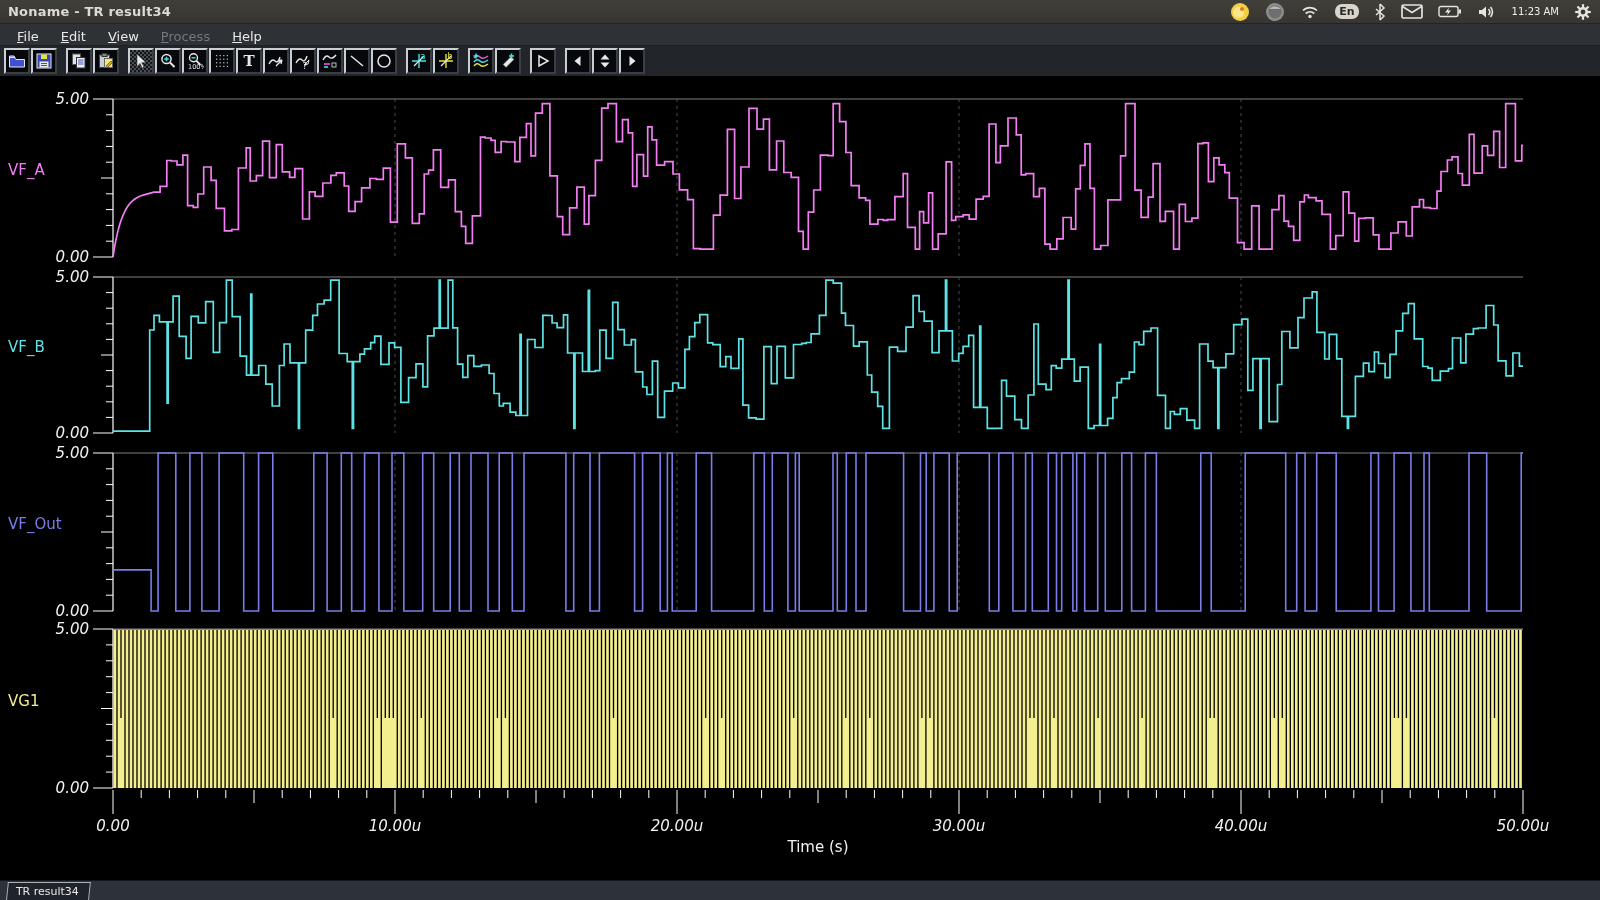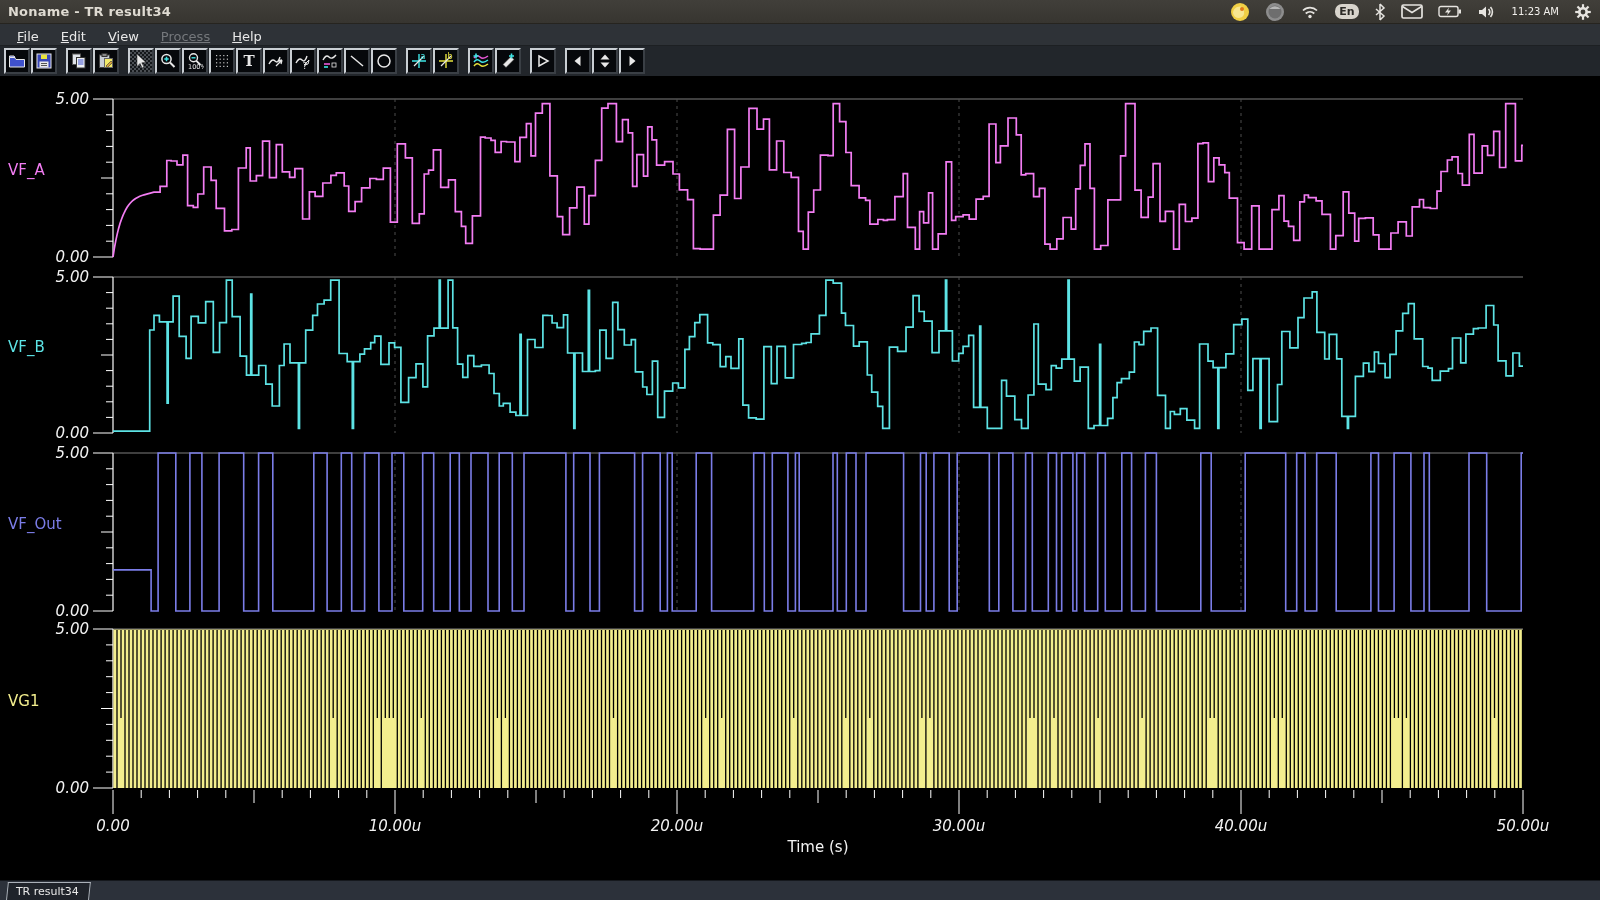--- a/index.html
+++ b/index.html
@@ -14,21 +14,21 @@
   .tray{margin-left:auto;display:flex;align-items:center;gap:15px;}
   .tray svg{display:block;}
   .kb-badge{background:#d8d4cc;color:#2c2a26;font-size:11px;font-weight:bold;border-radius:7px;
             padding:1px 4px;line-height:13px;}
   .clock{color:#f2f0ec;font-size:10px;}
 
   
   .menubar{height:21px;background:#2e3237;display:flex;align-items:flex-end;padding-left:8px;
            gap:4px;border-bottom:1px solid #1d2023;flex:0 0 auto;}
   .menu-item{color:#e8e8e8;font-size:13px;padding:1px 9px;cursor:default;}
-  .menu-item.disabled{color:#75787c;text-decoration:underline;}
+  .menu-item.disabled{color:#75787c;}
   .menu-item u{text-decoration:underline;}
 
   
   .toolbar{height:30px;background:#22262b;display:flex;align-items:center;padding:0 4px;
            gap:9px;border-bottom:1px solid #000;flex:0 0 auto;}
   .tb-group{display:flex;gap:1px;}
   .tb-btn{width:26px;height:26px;box-sizing:border-box;background:#06080b;display:flex;
           align-items:center;justify-content:center;border:2px solid;
           border-color:#c9ced3 #3a3f45 #3a3f45 #c9ced3;cursor:pointer;}
   .tb-btn.active{background-image:conic-gradient(#4a4e53 25%,#14171a 0 50%,#4a4e53 0 75%,#14171a 0);

